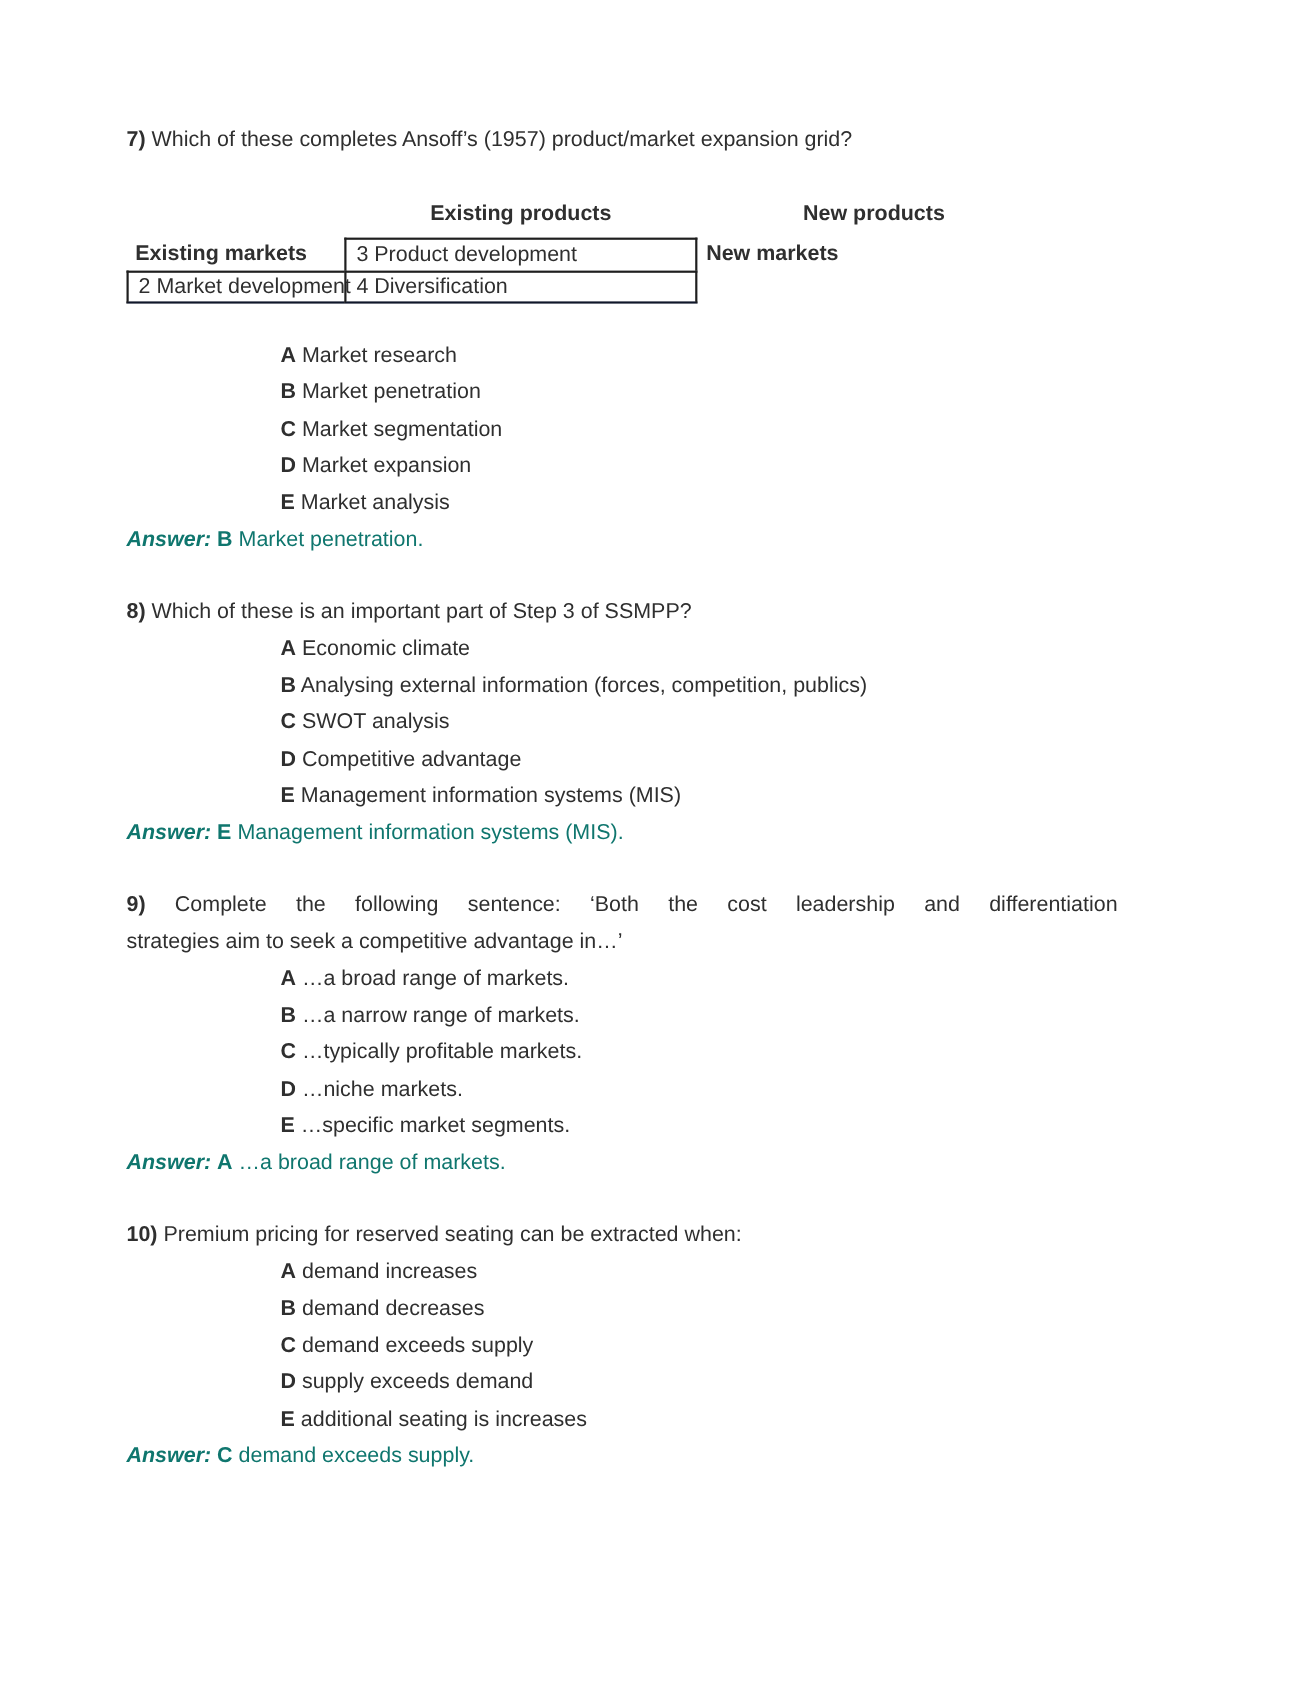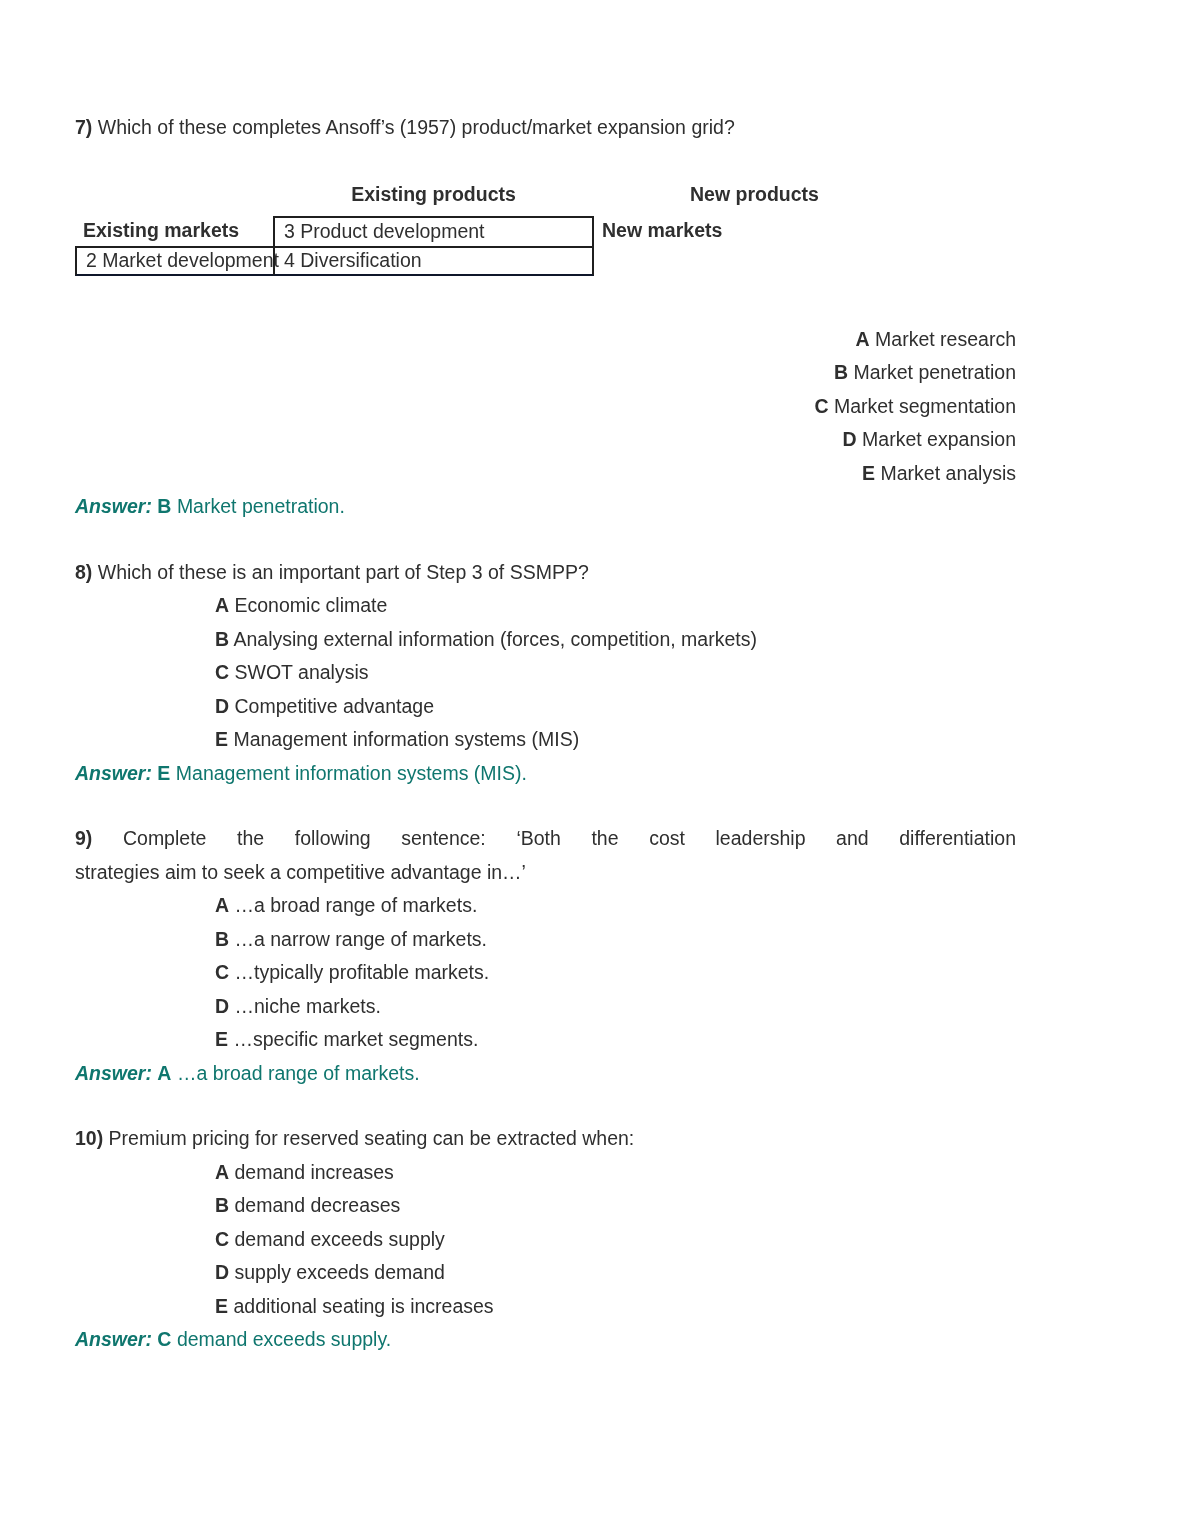--- a/index.html
+++ b/index.html
@@ -11,21 +11,21 @@
     width: 1190px;
     height: 1540px;
     font-family: "Liberation Sans", "DejaVu Sans", sans-serif;
     color: #2f2f2f;
     overflow: hidden;
   }
   .page {
     box-sizing: border-box;
     width: 1190px;
     height: 1540px;
-    padding: 111px 174px 0 75px;
+    padding: 111px 174px 0 115px;
     background: #ffffff;
   }
   .q-line {
     font-size: 19.5px;
     line-height: 33.5px;
     white-space: nowrap;
   }
   .q-line.wrap { white-space: normal; }
   .justify-line {
     white-space: normal;
@@ -69,21 +69,21 @@
   }
   .ag-cell.last-col { border-right: 2px solid #1f1f1f; }
   .ag-cell.bottom-row { border-bottom: 2px solid #0f172a; }
 
   .options { margin-left: 140px; }
   .option {
     font-size: 19.5px;
     line-height: 33.5px;
     white-space: nowrap;
   }
-  .ansoff + .options { margin-top: 47px; text-align: right; }
+  .ansoff + .options { margin-top: 31px; }
 
   .answer {
     font-size: 19.5px;
     line-height: 33.5px;
     color: #0f766e;
     white-space: nowrap;
   }
   .ans-label { font-weight: 700; font-style: italic; }
   .ans-letter { font-weight: 700; }
 </style>
@@ -118,21 +118,21 @@
       <div class="option"><span class="bold">E</span> <span>Market analysis</span></div>
     </div>
 
     <div class="answer"><span class="ans-label">Answer:</span> <span class="ans-letter">B</span> <span>Market penetration.</span></div>
   </div>
 
   <div class="question-block">
     <div class="q-line"><span class="bold">8)</span> <span>Which of these is an important part of Step 3 of SSMPP?</span></div>
     <div class="options">
       <div class="option"><span class="bold">A</span> <span>Economic climate</span></div>
-      <div class="option"><span class="bold">B</span> <span>Analysing external information (forces, competition, markets)</span></div>
+      <div class="option"><span class="bold">B</span> <span>Analysing external information (forces, competition, publics)</span></div>
       <div class="option"><span class="bold">C</span> <span>SWOT analysis</span></div>
       <div class="option"><span class="bold">D</span> <span>Competitive advantage</span></div>
       <div class="option"><span class="bold">E</span> <span>Management information systems (MIS)</span></div>
     </div>
     <div class="answer"><span class="ans-label">Answer:</span> <span class="ans-letter">E</span> <span>Management information systems (MIS).</span></div>
   </div>
 
   <div class="question-block">
     <div class="q-line justify-line"><span class="bold">9)</span> <span>Complete the following sentence: ‘Both the cost leadership and differentiation</span></div>
     <div class="q-line wrap">strategies aim to seek a competitive advantage in…’</div>

